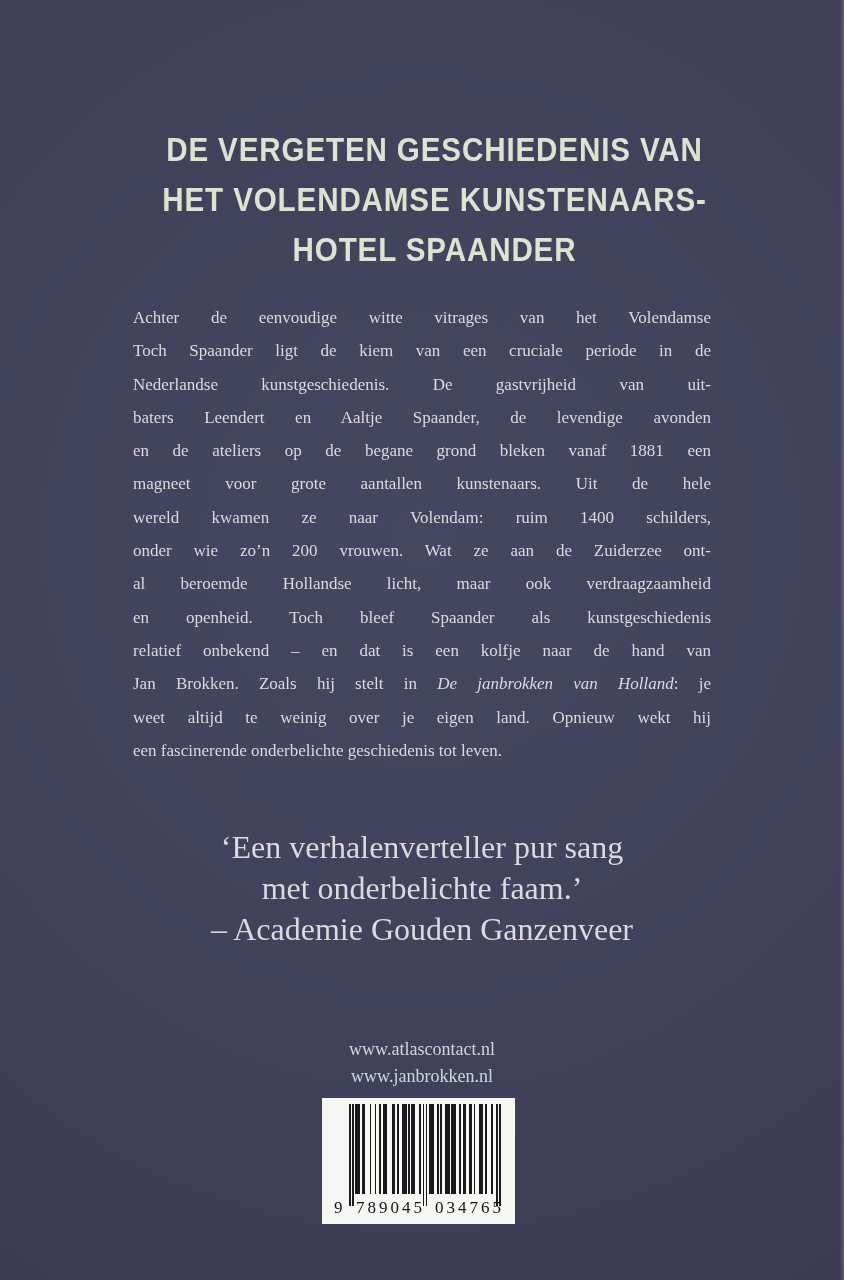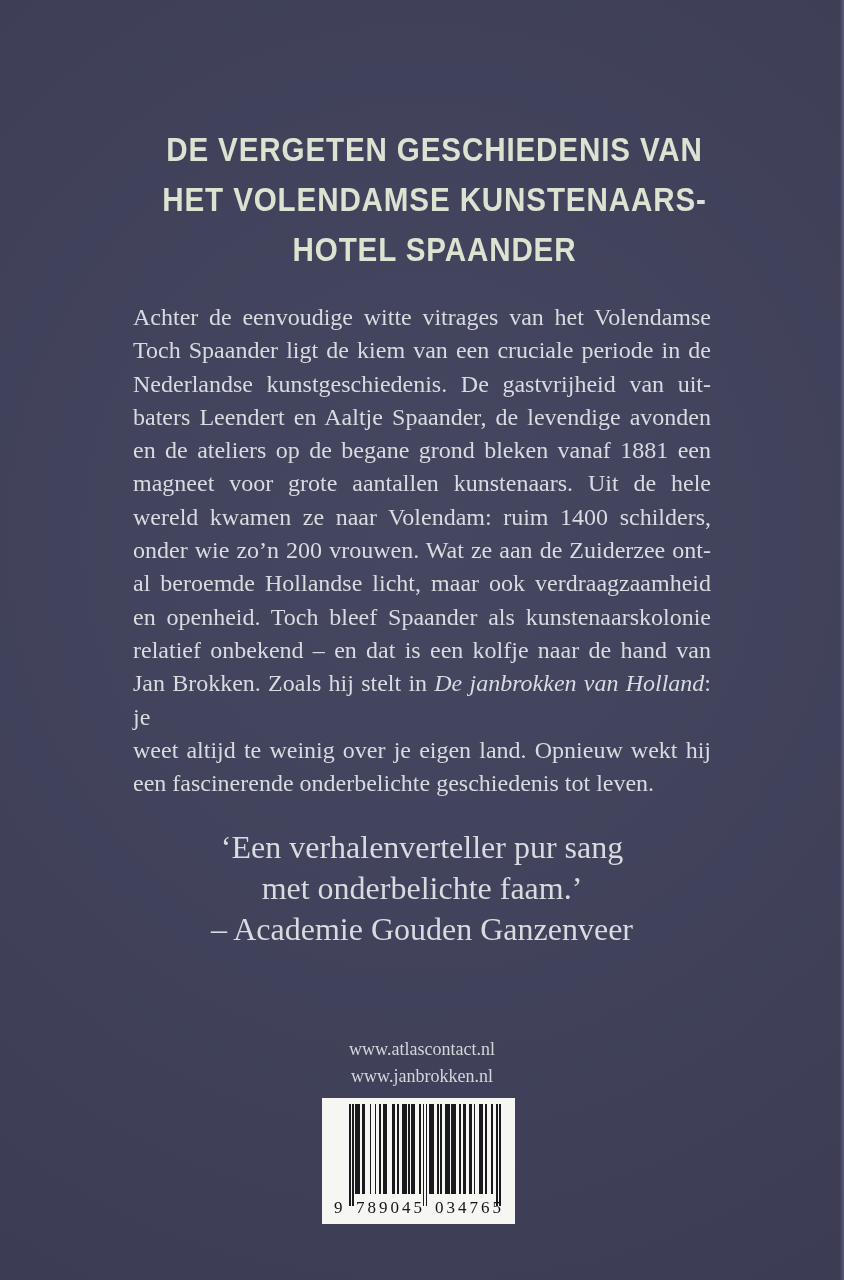--- a/index.html
+++ b/index.html
@@ -30,21 +30,21 @@
     line-height: 50px;
     letter-spacing: 1px;
     white-space: nowrap;
     transform: scaleX(0.87);
     transform-origin: 50% 50%;
   }
   
   .blurb {
     position: absolute; top: 301px; left: 133px; width: 578px;
     color: #d8dce0;
-    font-size: 24px;
+    font-size: 17px;
     line-height: 33.3px;
   }
   .blurb-line {
     text-align: justify;
     text-align-last: justify;
     white-space: normal;
   }
   .blurb-line.last { text-align-last: left; }
   .blurb-line .it { font-style: italic; }
   
@@ -98,21 +98,21 @@
   <div class="blurb" id="blurb">
       <div class="blurb-line"><span>Achter de eenvoudige witte vitrages van het Volendamse</span></div>
       <div class="blurb-line"><span>Toch Spaander ligt de kiem van een cruciale periode in de</span></div>
       <div class="blurb-line"><span>Nederlandse kunstgeschiedenis. De gastvrijheid van uit-</span></div>
       <div class="blurb-line"><span>baters Leendert en Aaltje Spaander, de levendige avonden</span></div>
       <div class="blurb-line"><span>en de ateliers op de begane grond bleken vanaf 1881 een</span></div>
       <div class="blurb-line"><span>magneet voor grote aantallen kunstenaars. Uit de hele</span></div>
       <div class="blurb-line"><span>wereld kwamen ze naar Volendam: ruim 1400 schilders,</span></div>
       <div class="blurb-line"><span>onder wie zo’n 200 vrouwen. Wat ze aan de Zuiderzee ont-</span></div>
       <div class="blurb-line"><span>al beroemde Hollandse licht, maar ook verdraagzaamheid</span></div>
-      <div class="blurb-line"><span>en openheid. Toch bleef Spaander als kunstenaarskolonie</span></div>
+      <div class="blurb-line"><span>en openheid. Toch bleef Spaander als kunstgeschiedenis</span></div>
       <div class="blurb-line"><span>relatief onbekend – en dat is een kolfje naar de hand van</span></div>
       <div class="blurb-line"><span>Jan Brokken. Zoals hij stelt in </span><span class="it">De janbrokken van Holland</span><span>: je</span></div>
       <div class="blurb-line"><span>weet altijd te weinig over je eigen land. Opnieuw wekt hij</span></div>
       <div class="blurb-line last"><span>een fascinerende onderbelichte geschiedenis tot leven.</span></div>
     </div>
 
   <div class="quote">
     <div>‘Een verhalenverteller pur sang</div>
     <div>met onderbelichte faam.’</div>
     <div>– Academie Gouden Ganzenveer</div>

